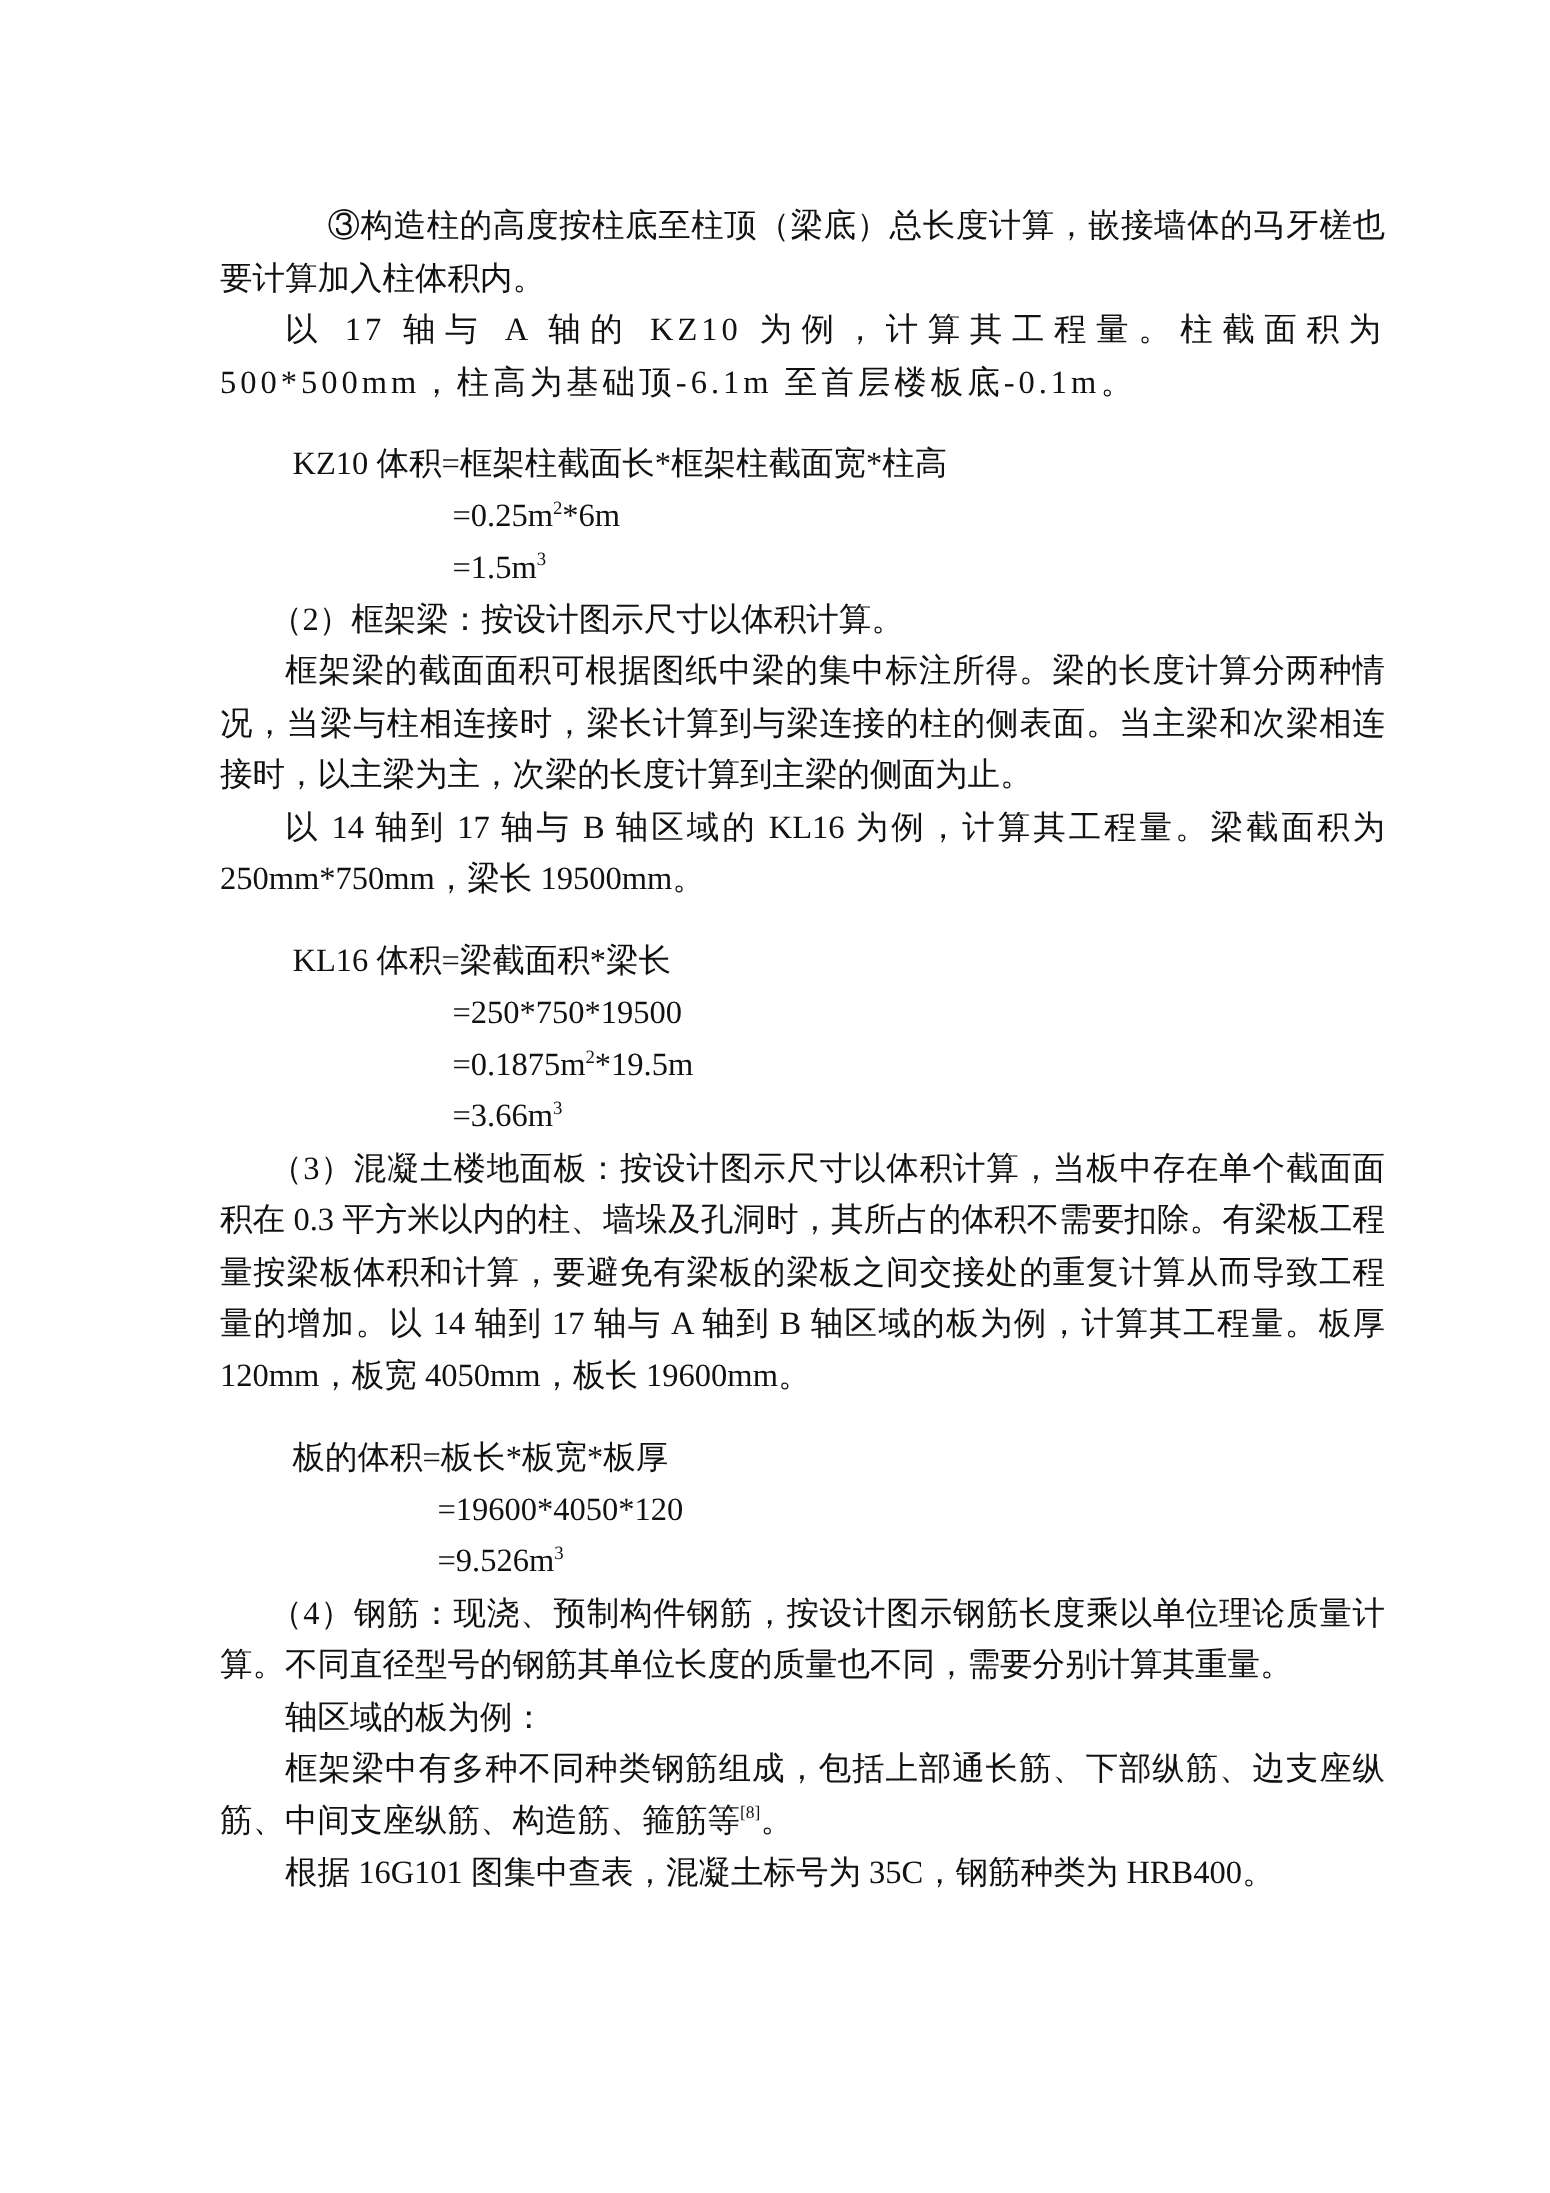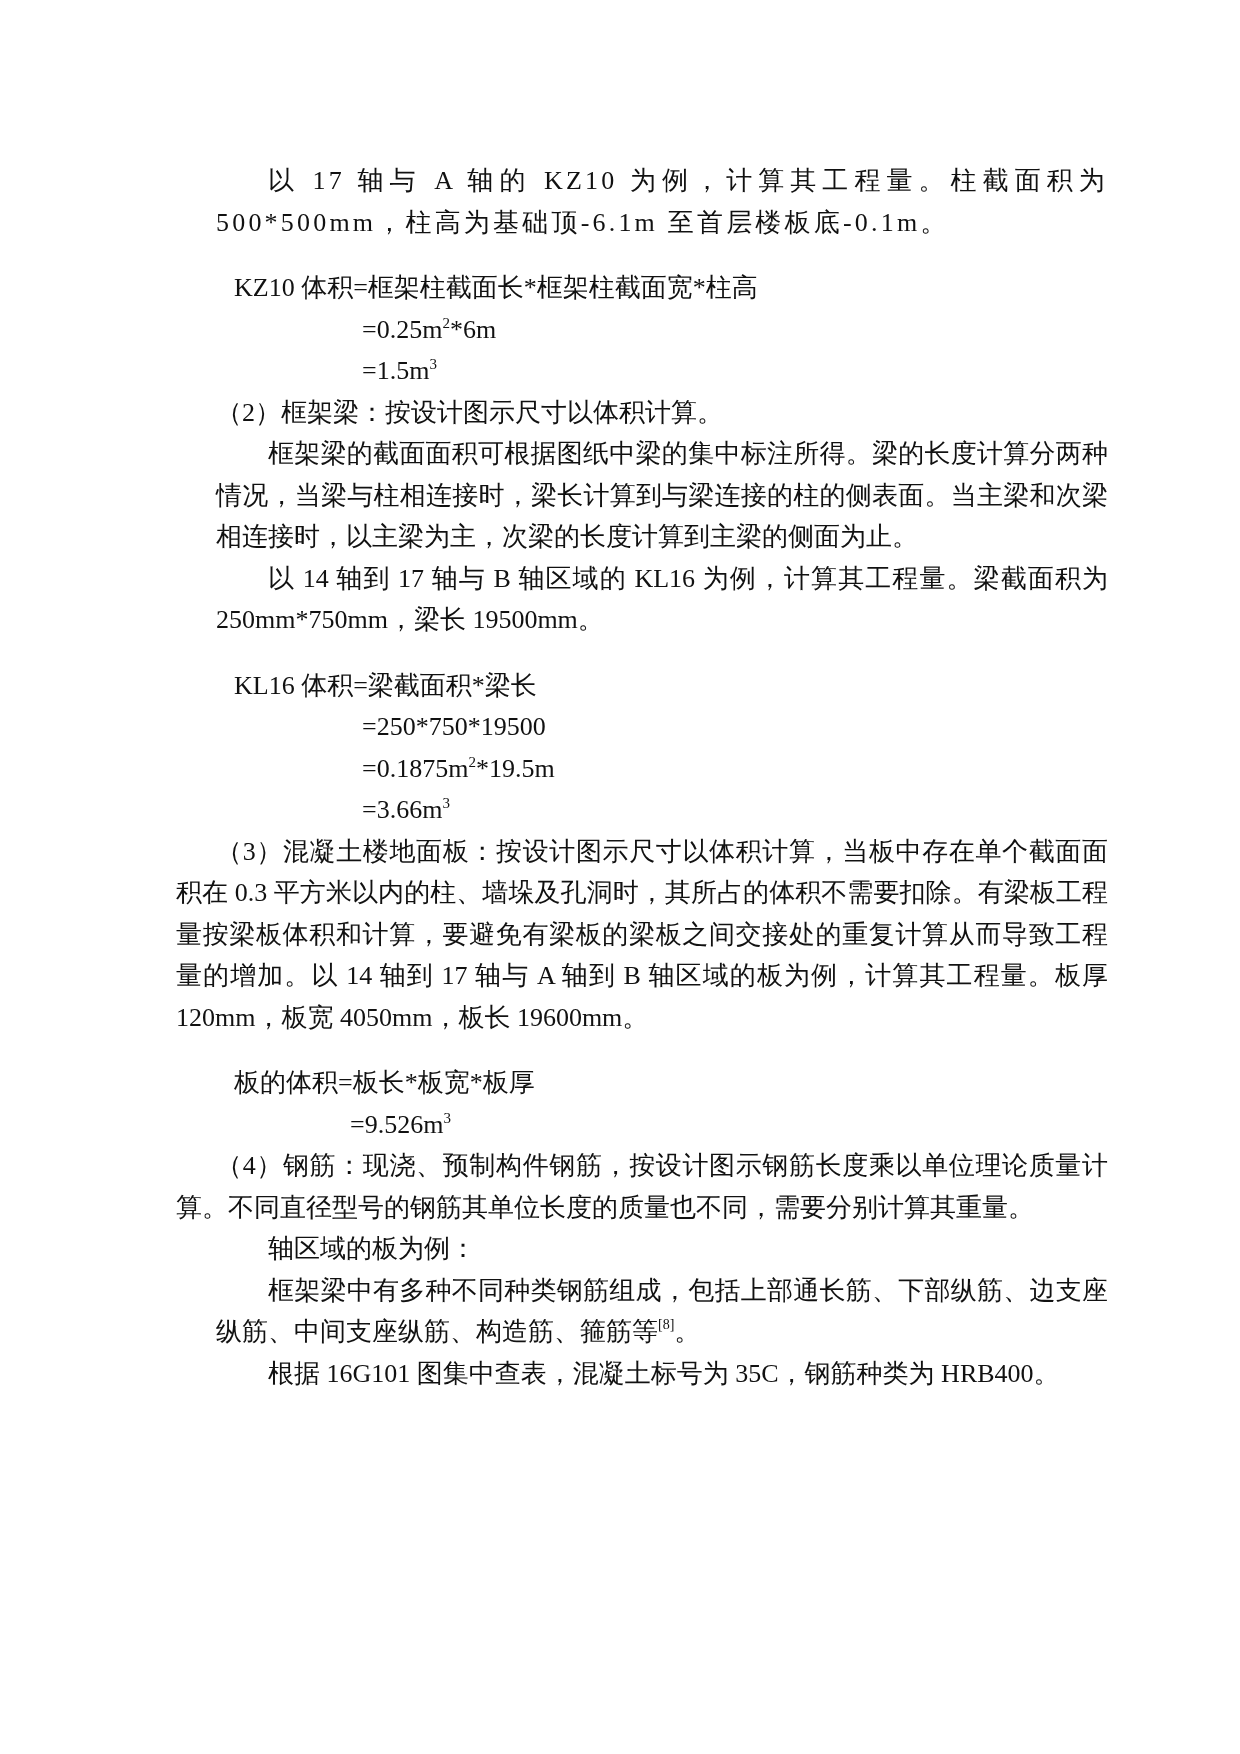--- a/index.html
+++ b/index.html
@@ -1,44 +1,46 @@
 <!DOCTYPE html>
 <html><head>
   <meta charset="utf-8">
   <style>
     html, body { margin: 0; padding: 0; background: #ffffff; }
     body { width: 1240px; height: 1754px; position: relative; overflow: hidden;
            font-family: "Liberation Serif", "DejaVu Serif", serif; color: #111; }
     .page { position: absolute; left: 176px; top: 160px; width: 932px; }
     .p { font-size: 26px; line-height: 41.5px; margin: 0; text-align: justify; text-align-last: left; }
-    .indent { text-indent: 52px; margin-left: 40px; }
+    .indent { text-indent: 52px; }
     .indent-circled { text-indent: 86px; }
     .indent-paren { text-indent: 40px; }
     .formula-head { padding-left: 58px; margin-top: 24px; }
     .formula-cont { padding-left: 186px; }
     .formula-cont-b { padding-left: 174px; }
     .spaced { letter-spacing: 3.2px; }
     sup { font-size: 15px; line-height: 0; vertical-align: 10px; }
     .ref { font-size: 14px; line-height: 0; vertical-align: 11px; }
   </style>
 </head>
 <body>
 
 <div class="page">
+  <p class="p indent-circled">③构造柱的高度按柱底至柱顶（梁底）总长度计算，嵌接墙体的马牙槎也要计算加入柱体积内。</p>
   <p class="p indent spaced">以 17 轴与 A 轴的 KZ10 为例，计算其工程量。柱截面积为500*500mm，柱高为基础顶-6.1m 至首层楼板底-0.1m。</p>
   <p class="p formula-head">KZ10 体积=框架柱截面长*框架柱截面宽*柱高</p>
   <p class="p formula-cont"><span>=0.25m</span><sup>2</sup><span>*6m</span></p>
   <p class="p formula-cont"><span>=1.5m</span><sup>3</sup></p>
   <p class="p indent-paren">（2）框架梁：按设计图示尺寸以体积计算。</p>
   <p class="p indent">框架梁的截面面积可根据图纸中梁的集中标注所得。梁的长度计算分两种情况，当梁与柱相连接时，梁长计算到与梁连接的柱的侧表面。当主梁和次梁相连接时，以主梁为主，次梁的长度计算到主梁的侧面为止。</p>
   <p class="p indent">以 14 轴到 17 轴与 B 轴区域的 KL16 为例，计算其工程量。梁截面积为 250mm*750mm，梁长 19500mm。</p>
   <p class="p formula-head">KL16 体积=梁截面积*梁长</p>
   <p class="p formula-cont">=250*750*19500</p>
   <p class="p formula-cont"><span>=0.1875m</span><sup>2</sup><span>*19.5m</span></p>
   <p class="p formula-cont"><span>=3.66m</span><sup>3</sup></p>
   <p class="p indent-paren">（3）混凝土楼地面板：按设计图示尺寸以体积计算，当板中存在单个截面面积在 0.3 平方米以内的柱、墙垛及孔洞时，其所占的体积不需要扣除。有梁板工程量按梁板体积和计算，要避免有梁板的梁板之间交接处的重复计算从而导致工程量的增加。以 14 轴到 17 轴与 A 轴到 B 轴区域的板为例，计算其工程量。板厚 120mm，板宽 4050mm，板长 19600mm。</p>
   <p class="p formula-head">板的体积=板长*板宽*板厚</p>
+  <p class="p formula-cont-b">=19600*4050*120</p>
   <p class="p formula-cont-b"><span>=9.526m</span><sup>3</sup></p>
   <p class="p indent-paren">（4）钢筋：现浇、预制构件钢筋，按设计图示钢筋长度乘以单位理论质量计算。不同直径型号的钢筋其单位长度的质量也不同，需要分别计算其重量。</p>
   <p class="p indent">轴区域的板为例：</p>
   <p class="p indent"><span>框架梁中有多种不同种类钢筋组成，包括上部通长筋、下部纵筋、边支座纵筋、中间支座纵筋、构造筋、箍筋等</span><span class="ref">[8]</span><span>。</span></p>
   <p class="p indent">根据 16G101 图集中查表，混凝土标号为 35C，钢筋种类为 HRB400。</p>
 </div>
 
 </body></html>

